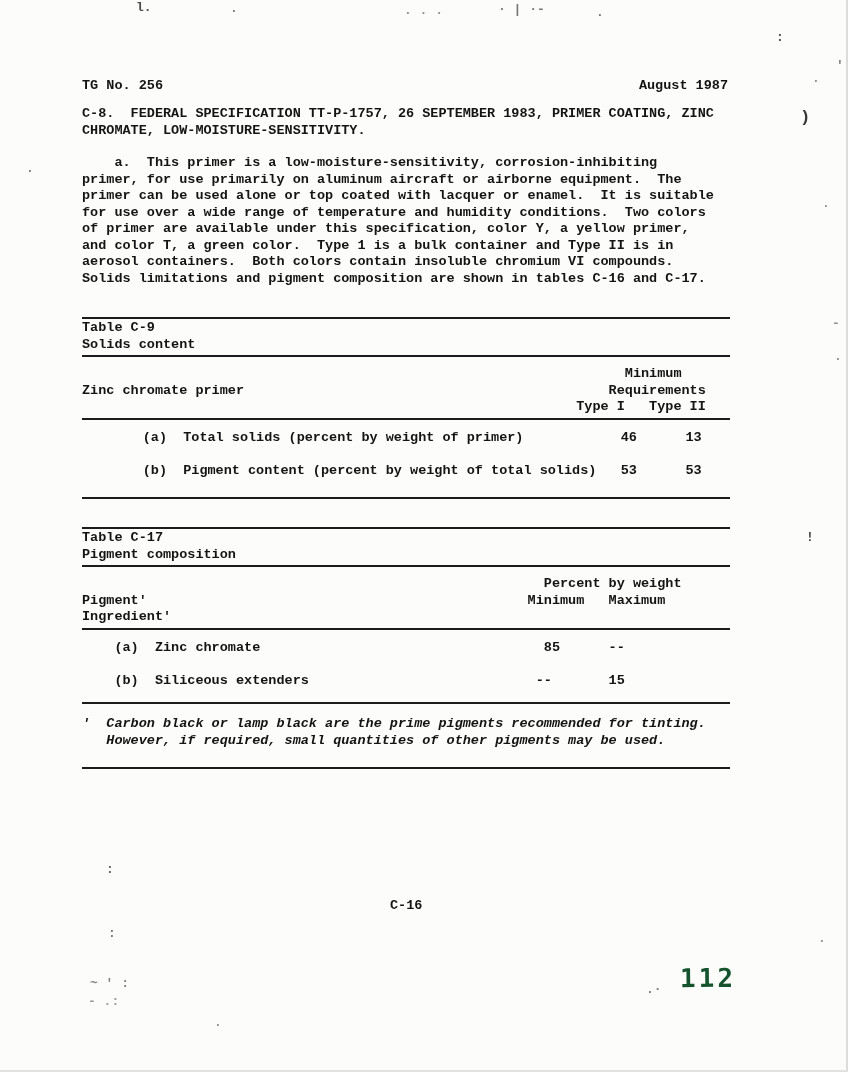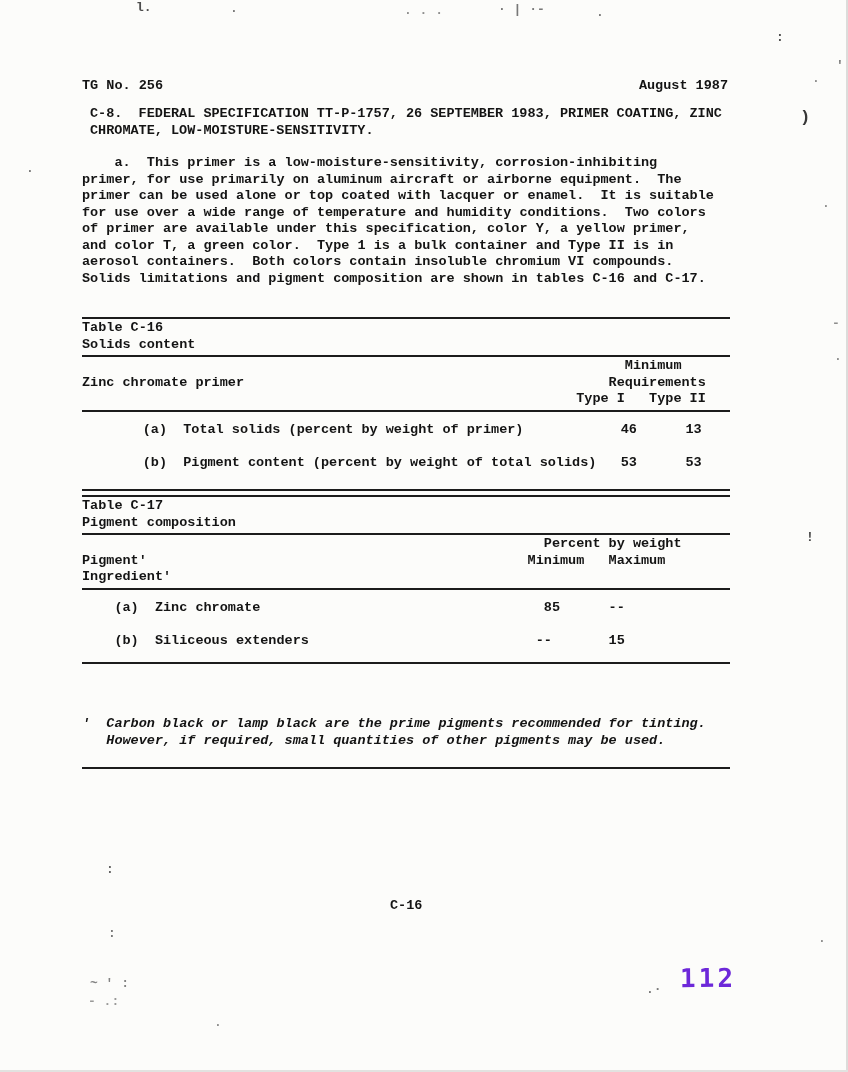--- a/index.html
+++ b/index.html
@@ -14,39 +14,39 @@
     font-size:13.5px;
     line-height:16.5px;
     color:#141414;
     overflow:hidden;
   }
   pre { font:inherit; white-space:pre; }
   .hdr {
     position:absolute; left:82px; top:78px; width:646px;
     display:flex; justify-content:space-between;
   }
-  .heading { position:absolute; left:90px; top:106px; }
+  .heading { position:absolute; left:82px; top:106px; }
   .para    { position:absolute; left:82px; top:155px; }
   .tbl { position:absolute; left:82px; width:648px; }
   #t16 { top:317px; }
-  #t17 { top:495px; }
+  #t17 { top:527px; }
   .rule { height:2px; background:#1c1c1c; }
   .tbl-title { padding:1px 0 2px; }
-  .tbl-head  { padding:1px 0 2px; }
+  .tbl-head  { padding:1px 0 2px;margin-top:8px; }
   .tbl-body  { padding:10px 0 0; }
   #t16 .tbl-body { padding-bottom:18px;text-align:center; }
   #t17 .tbl-body { padding-bottom:13px; }
   .footnote { position:absolute; left:82px; top:716px; width:648px; }
   .footnote pre { margin-bottom:18px;font-style:italic; }
   .footer-label { position:absolute; left:390px; top:898px; }
   .stamp {
     position:absolute; left:680px; top:970px;
     font-family:"DejaVu Sans Mono",monospace;
     font-size:26px; font-weight:700; letter-spacing:3px;
-    color:#6d28d9; transform:rotate(-0.5deg);
+    color:#14532d; transform:rotate(-0.5deg);
   }
   .artifact-layer { position:absolute; inset:0; pointer-events:none; }
   .artifact { position:absolute; color:#222; font-size:13px; white-space:pre; }
   .edge-right  { position:absolute; top:0; right:0; width:2px; height:100%; background:#dcdcda; }
   .edge-bottom { position:absolute; bottom:0; left:0; width:100%; height:2px; background:#e2e2e0; }
 </style>
 </head>
 <body>
 
 <div class="page">
@@ -87,21 +87,21 @@
 primer, for use primarily on aluminum aircraft or airborne equipment.  The
 primer can be used alone or top coated with lacquer or enamel.  It is suitable
 for use over a wide range of temperature and humidity conditions.  Two colors
 of primer are available under this specification, color Y, a yellow primer,
 and color T, a green color.  Type 1 is a bulk container and Type II is in
 aerosol containers.  Both colors contain insoluble chromium VI compounds.
 Solids limitations and pigment composition are shown in tables C-16 and C-17.</pre>
 
   <div class="tbl" id="t16">
     <div class="rule"></div>
-    <pre class="tbl-title">Table C-16
+    <pre class="tbl-title">Table C-9
 Solids content</pre>
     <div class="rule"></div>
     <pre class="tbl-head">                                                                   Minimum
 Zinc chromate primer                                             Requirements
                                                              Type I   Type II</pre>
     <div class="rule"></div>
     <pre class="tbl-body">    (a)  Total solids (percent by weight of primer)            46      13
 
     (b)  Pigment content (percent by weight of total solids)   53      53</pre>
     <div class="rule"></div>

